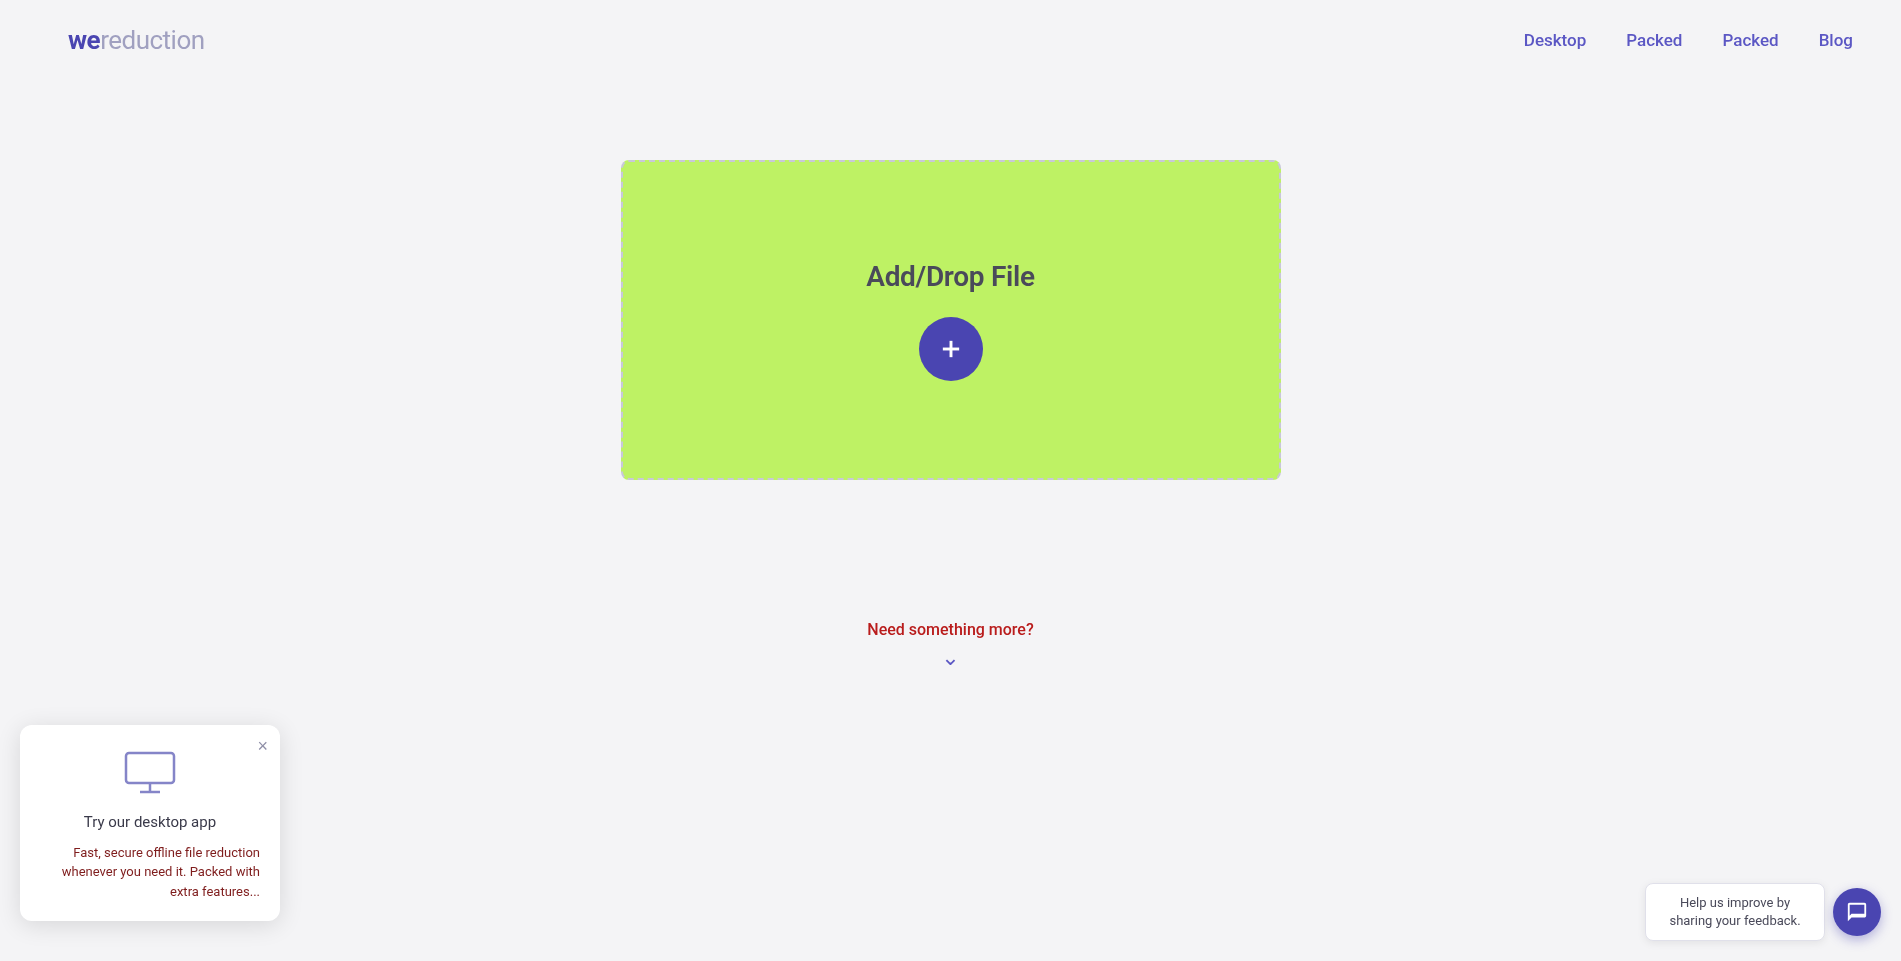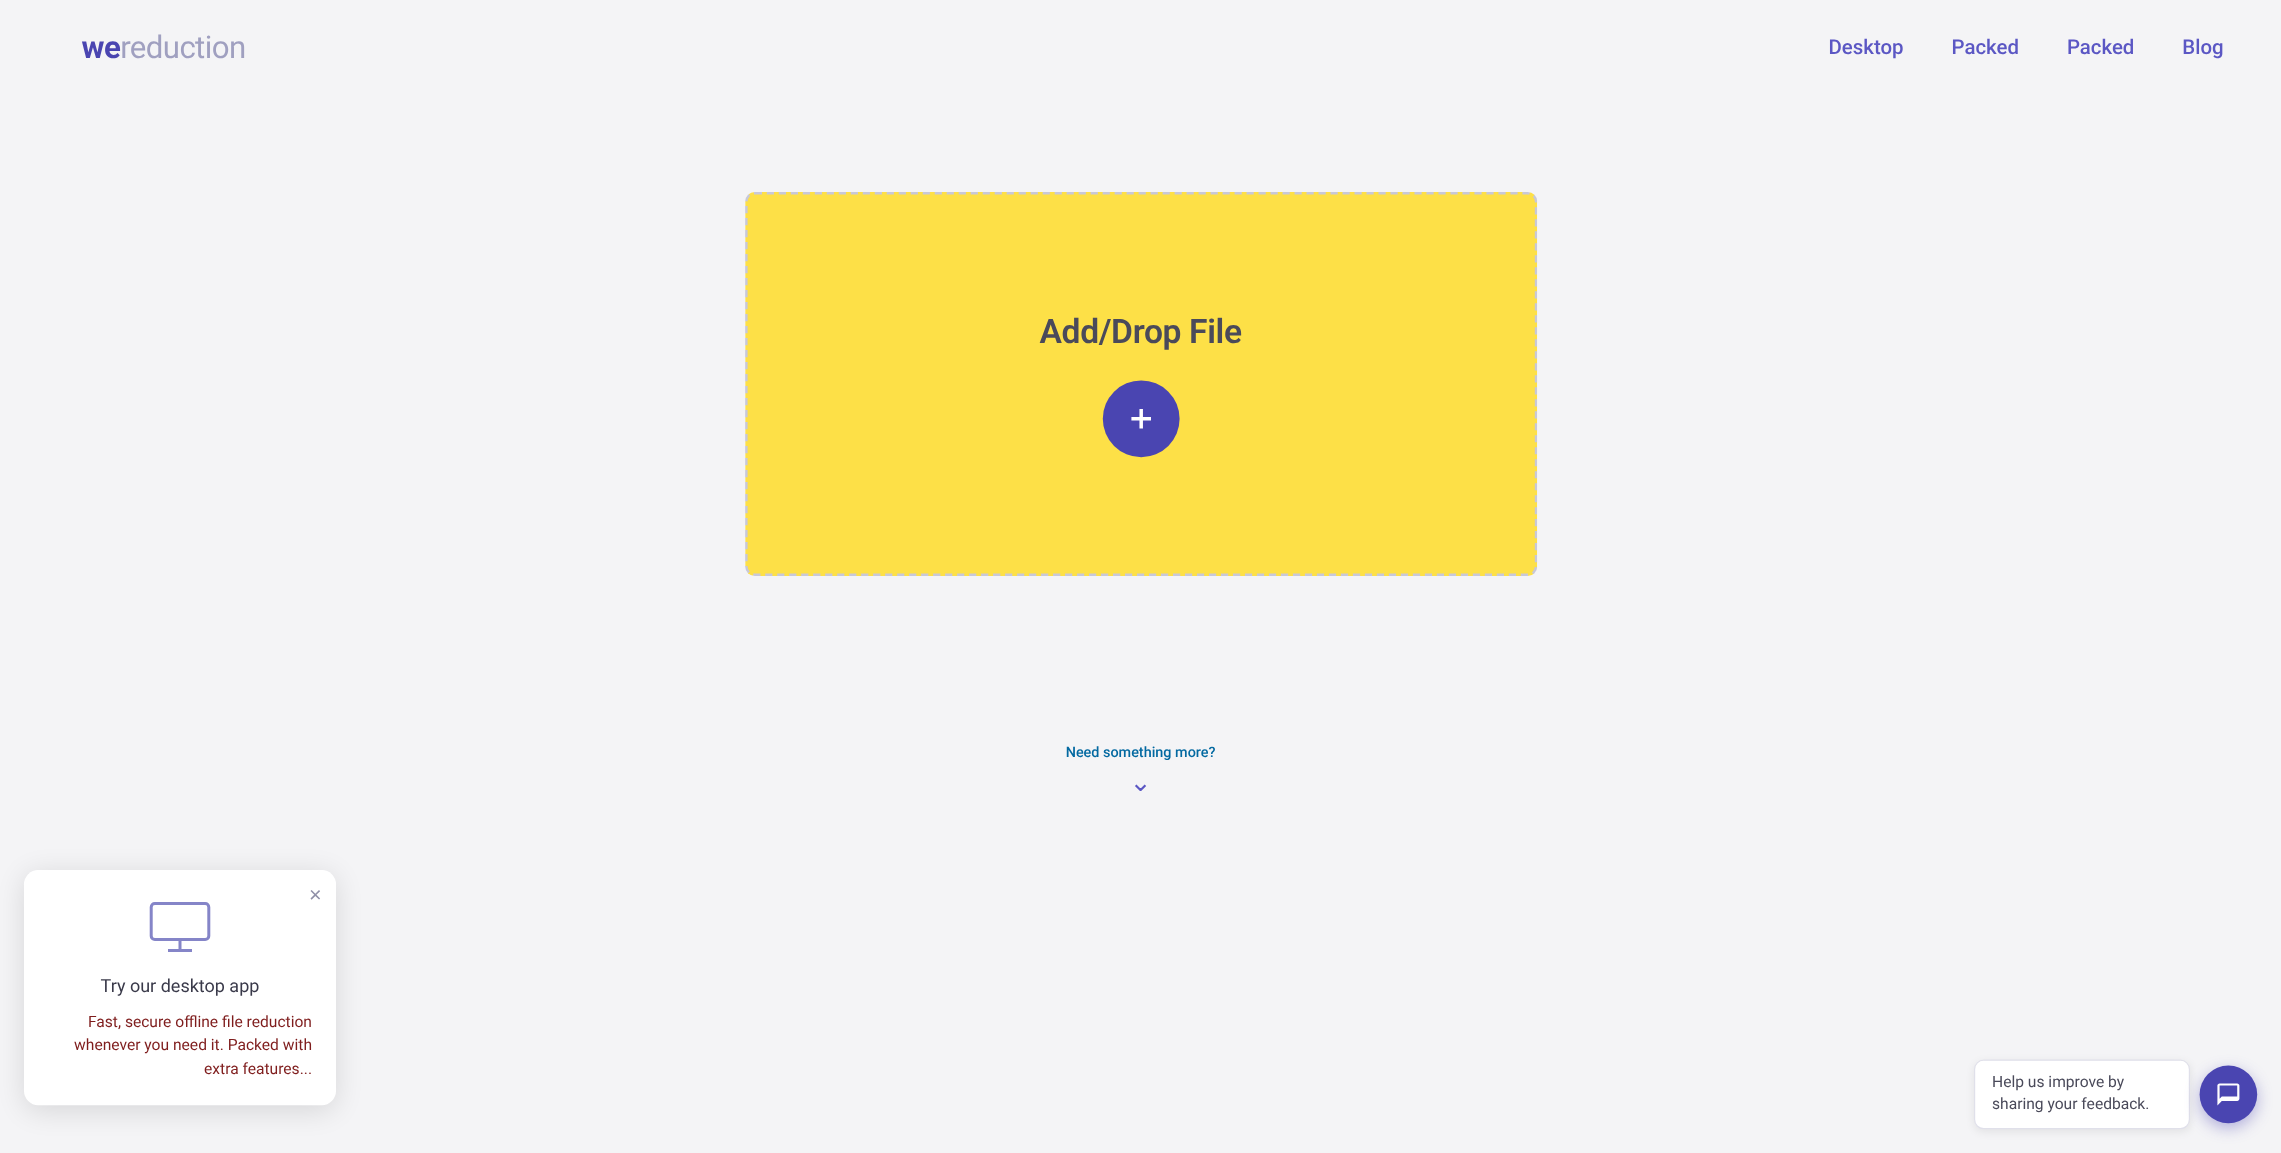--- a/index.html
+++ b/index.html
@@ -72,21 +72,21 @@
     .drop-zone {
       width: 660px;
       min-height: 320px;
       border: 2px dashed #c8c8d8;
       border-radius: 8px;
       display: flex;
       flex-direction: column;
       align-items: center;
       justify-content: center;
       padding: 48px 40px;
-      background-color: #fde047;
+      background-color: #bef264;
       cursor: pointer;
       gap: 24px;
     }
 
     .drop-zone-title {
       color: #4a4a5a;
       font-size: 28px;
       font-weight: 600;
       letter-spacing: -0.3px;
     }
@@ -122,22 +122,22 @@
     
     .bottom-section {
       margin-top: 140px;
       display: flex;
       flex-direction: column;
       align-items: center;
       gap: 8px;
     }
 
     .bottom-section-text {
-      color: #0369a1;
-      font-size: 12px;
+      color: #b91c1c;
+      font-size: 16px;
       font-weight: 500;
     }
 
     .chevron-down {
       color: #5b57c4;
       font-size: 22px;
       line-height: 1;
     }
 
     
@@ -205,21 +205,21 @@
     }
 
     .feedback-text-bubble {
       background-color: #ffffff;
       border: 1px solid #e0e0ea;
       border-radius: 8px;
       padding: 10px 14px;
       font-size: 13px;
       color: #4a4a5a;
       max-width: 180px;
-      text-align: left;
+      text-align: center;
       line-height: 1.4;
       box-shadow: 0 2px 8px rgba(0,0,0,0.08);
     }
 
     .feedback-button {
       width: 48px;
       height: 48px;
       border-radius: 50%;
       background-color: #4a45b1;
       border: none;

